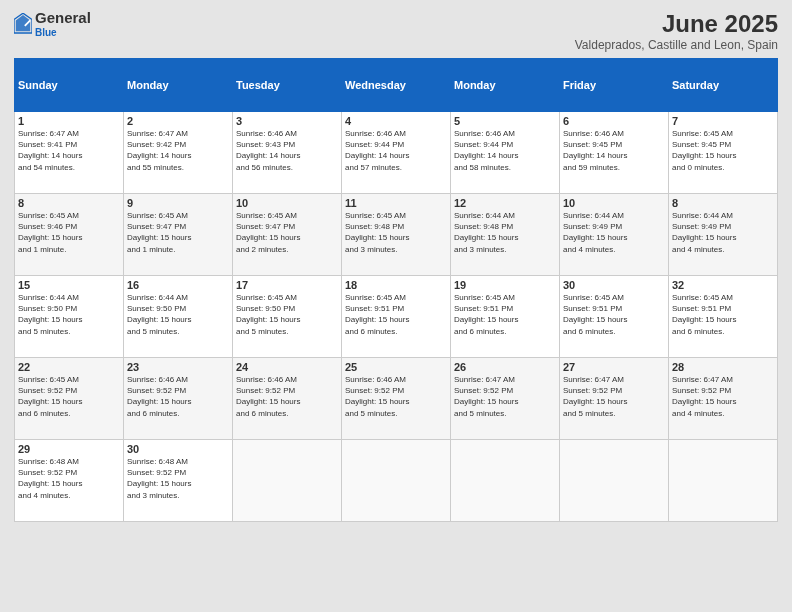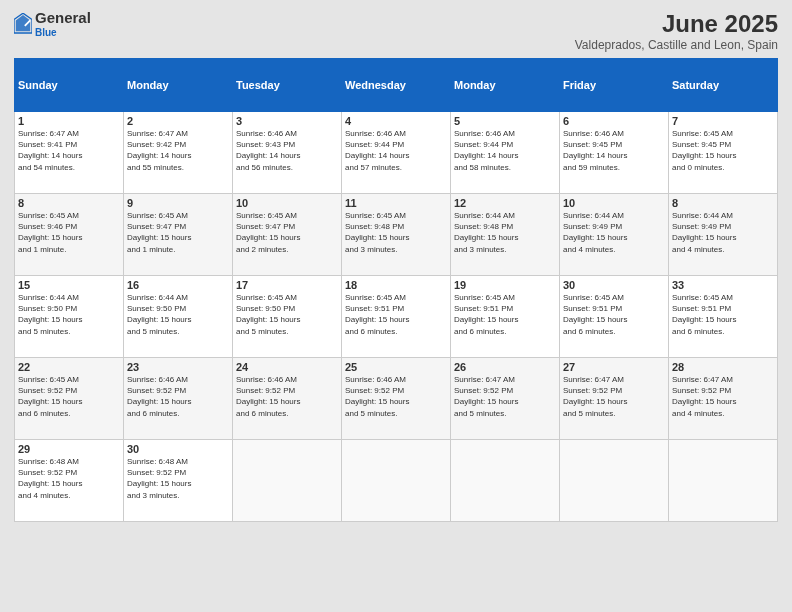--- a/index.html
+++ b/index.html
@@ -213,21 +213,21 @@
           </td>
           <td>
             <span class="day-number">19</span>
             <div class="day-info">Sunrise: 6:45 AM<br>Sunset: 9:51 PM<br>Daylight: 15 hours<br>and 6 minutes.</div>
           </td>
           <td>
             <span class="day-number">30</span>
             <div class="day-info">Sunrise: 6:45 AM<br>Sunset: 9:51 PM<br>Daylight: 15 hours<br>and 6 minutes.</div>
           </td>
           <td>
-            <span class="day-number">33</span>
+            <span class="day-number">32</span>
             <div class="day-info">Sunrise: 6:45 AM<br>Sunset: 9:51 PM<br>Daylight: 15 hours<br>and 6 minutes.</div>
           </td>
         </tr>
         <tr>
           <td>
             <span class="day-number">22</span>
             <div class="day-info">Sunrise: 6:45 AM<br>Sunset: 9:52 PM<br>Daylight: 15 hours<br>and 6 minutes.</div>
           </td>
           <td>
             <span class="day-number">23</span>

